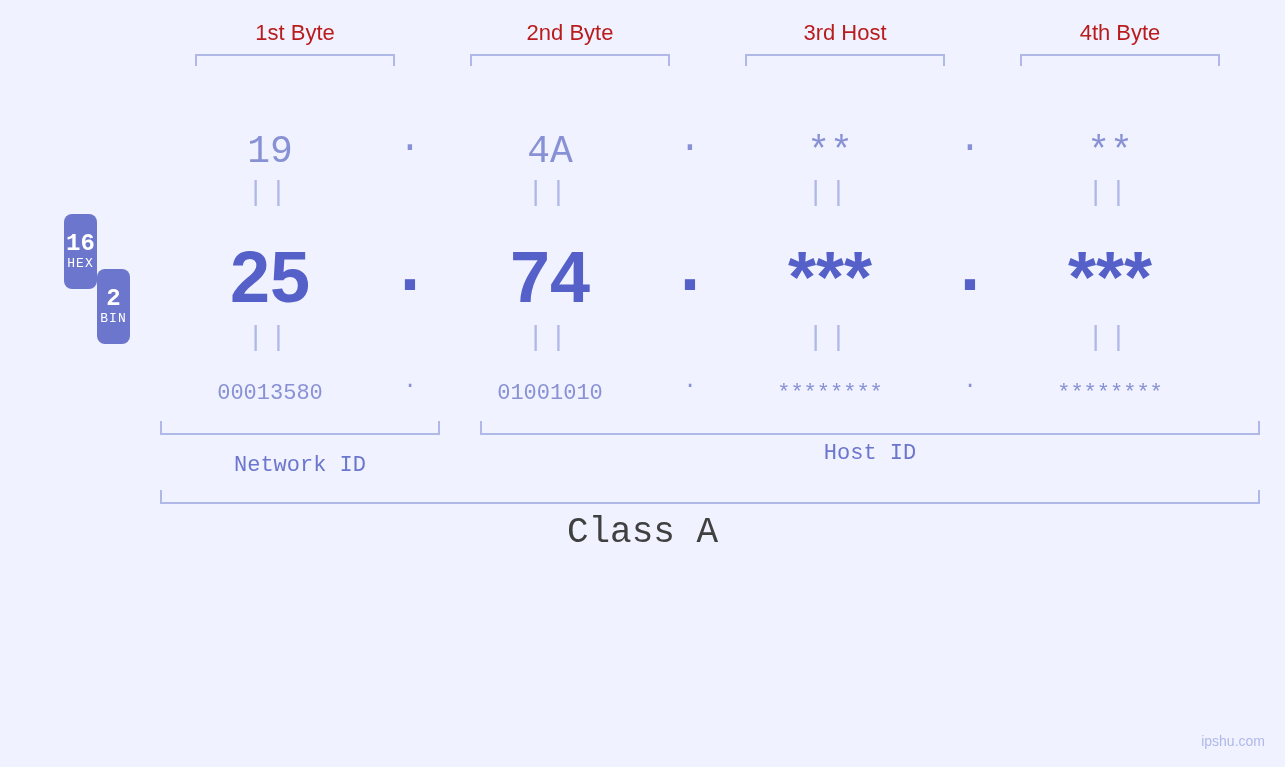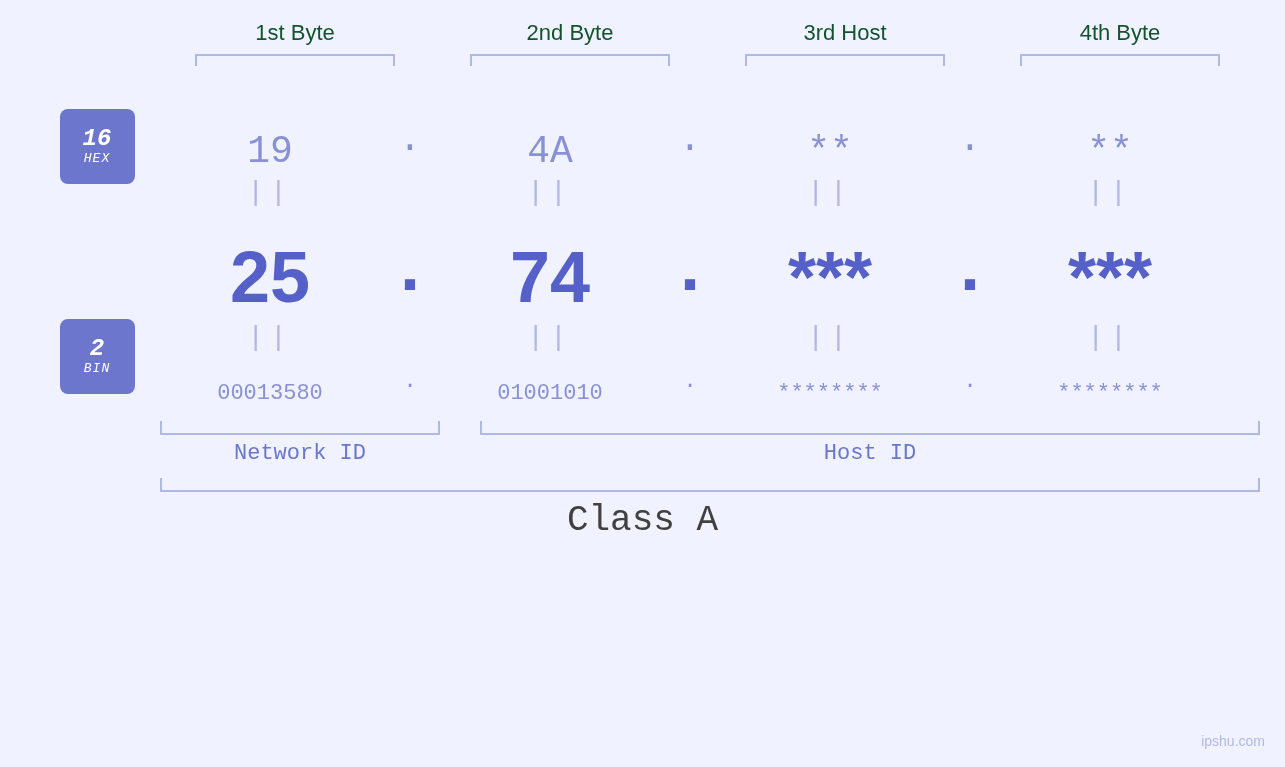--- a/index.html
+++ b/index.html
@@ -29,21 +29,21 @@
       display: flex;
       width: 1100px;
       margin-left: 130px;
       justify-content: space-around;
       margin-bottom: 8px;
     }
 
     .col-header {
       width: 240px;
       text-align: center;
-      color: #14532d;
+      color: #b91c1c;
       font-size: 22px;
       font-family: Arial, sans-serif;
       font-weight: 300;
     }
 
     
     .bracket-row {
       display: flex;
       width: 1100px;
       margin-left: 130px;
@@ -62,27 +62,26 @@
     
     .main-content {
       display: flex;
       width: 1285px;
       position: relative;
     }
 
     
     .badges-col {
       display: flex;
-      flex-direction: column;
+      flex-direction: row;
       align-items: center;
       justify-content: space-around;
       width: 130px;
       padding-left: 64px;
       gap: 0;
-      font-style: italic;
     }
 
     .badge {
       background: #6b76cc;
       color: white;
       width: 75px;
       height: 75px;
       border-radius: 8px;
       display: flex;
       flex-direction: column;
@@ -241,20 +240,21 @@
       width: 1100px;
       margin-top: 6px;
     }
 
     .net-label {
       width: 280px;
       text-align: center;
       color: #6b76cc;
       font-size: 22px;
       font-family: 'Courier New', Courier, monospace;
+      margin-top: 12px;
     }
 
     .host-label {
       flex: 1;
       text-align: center;
       color: #6b76cc;
       font-size: 22px;
       font-family: 'Courier New', Courier, monospace;
       margin-left: 40px;
     }

